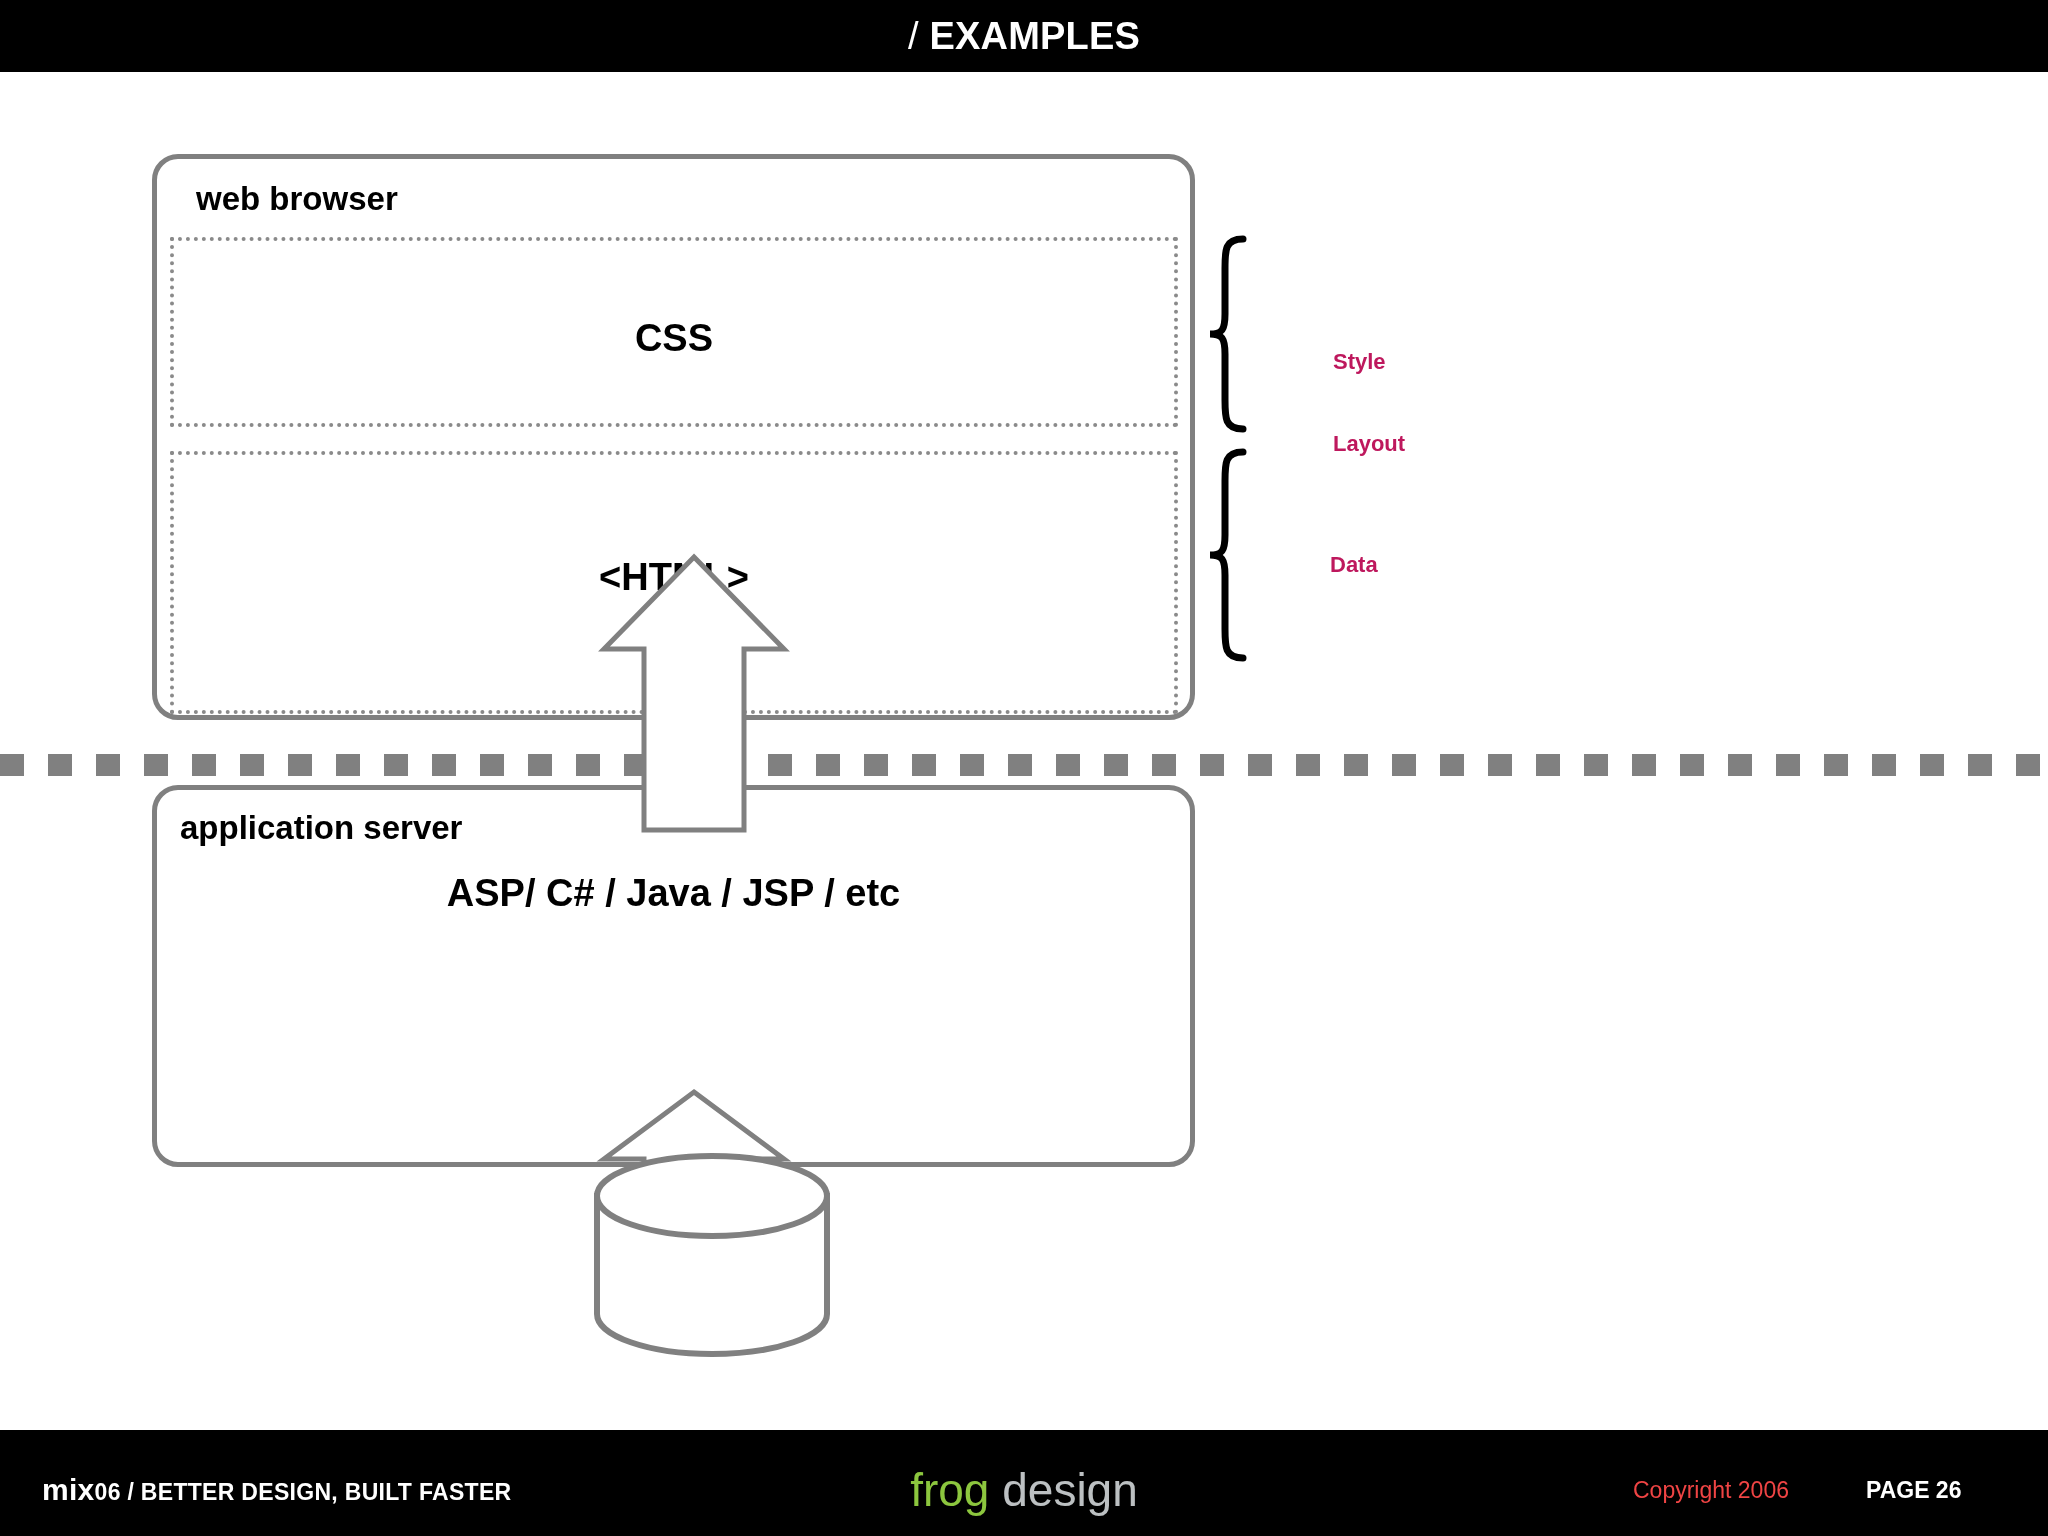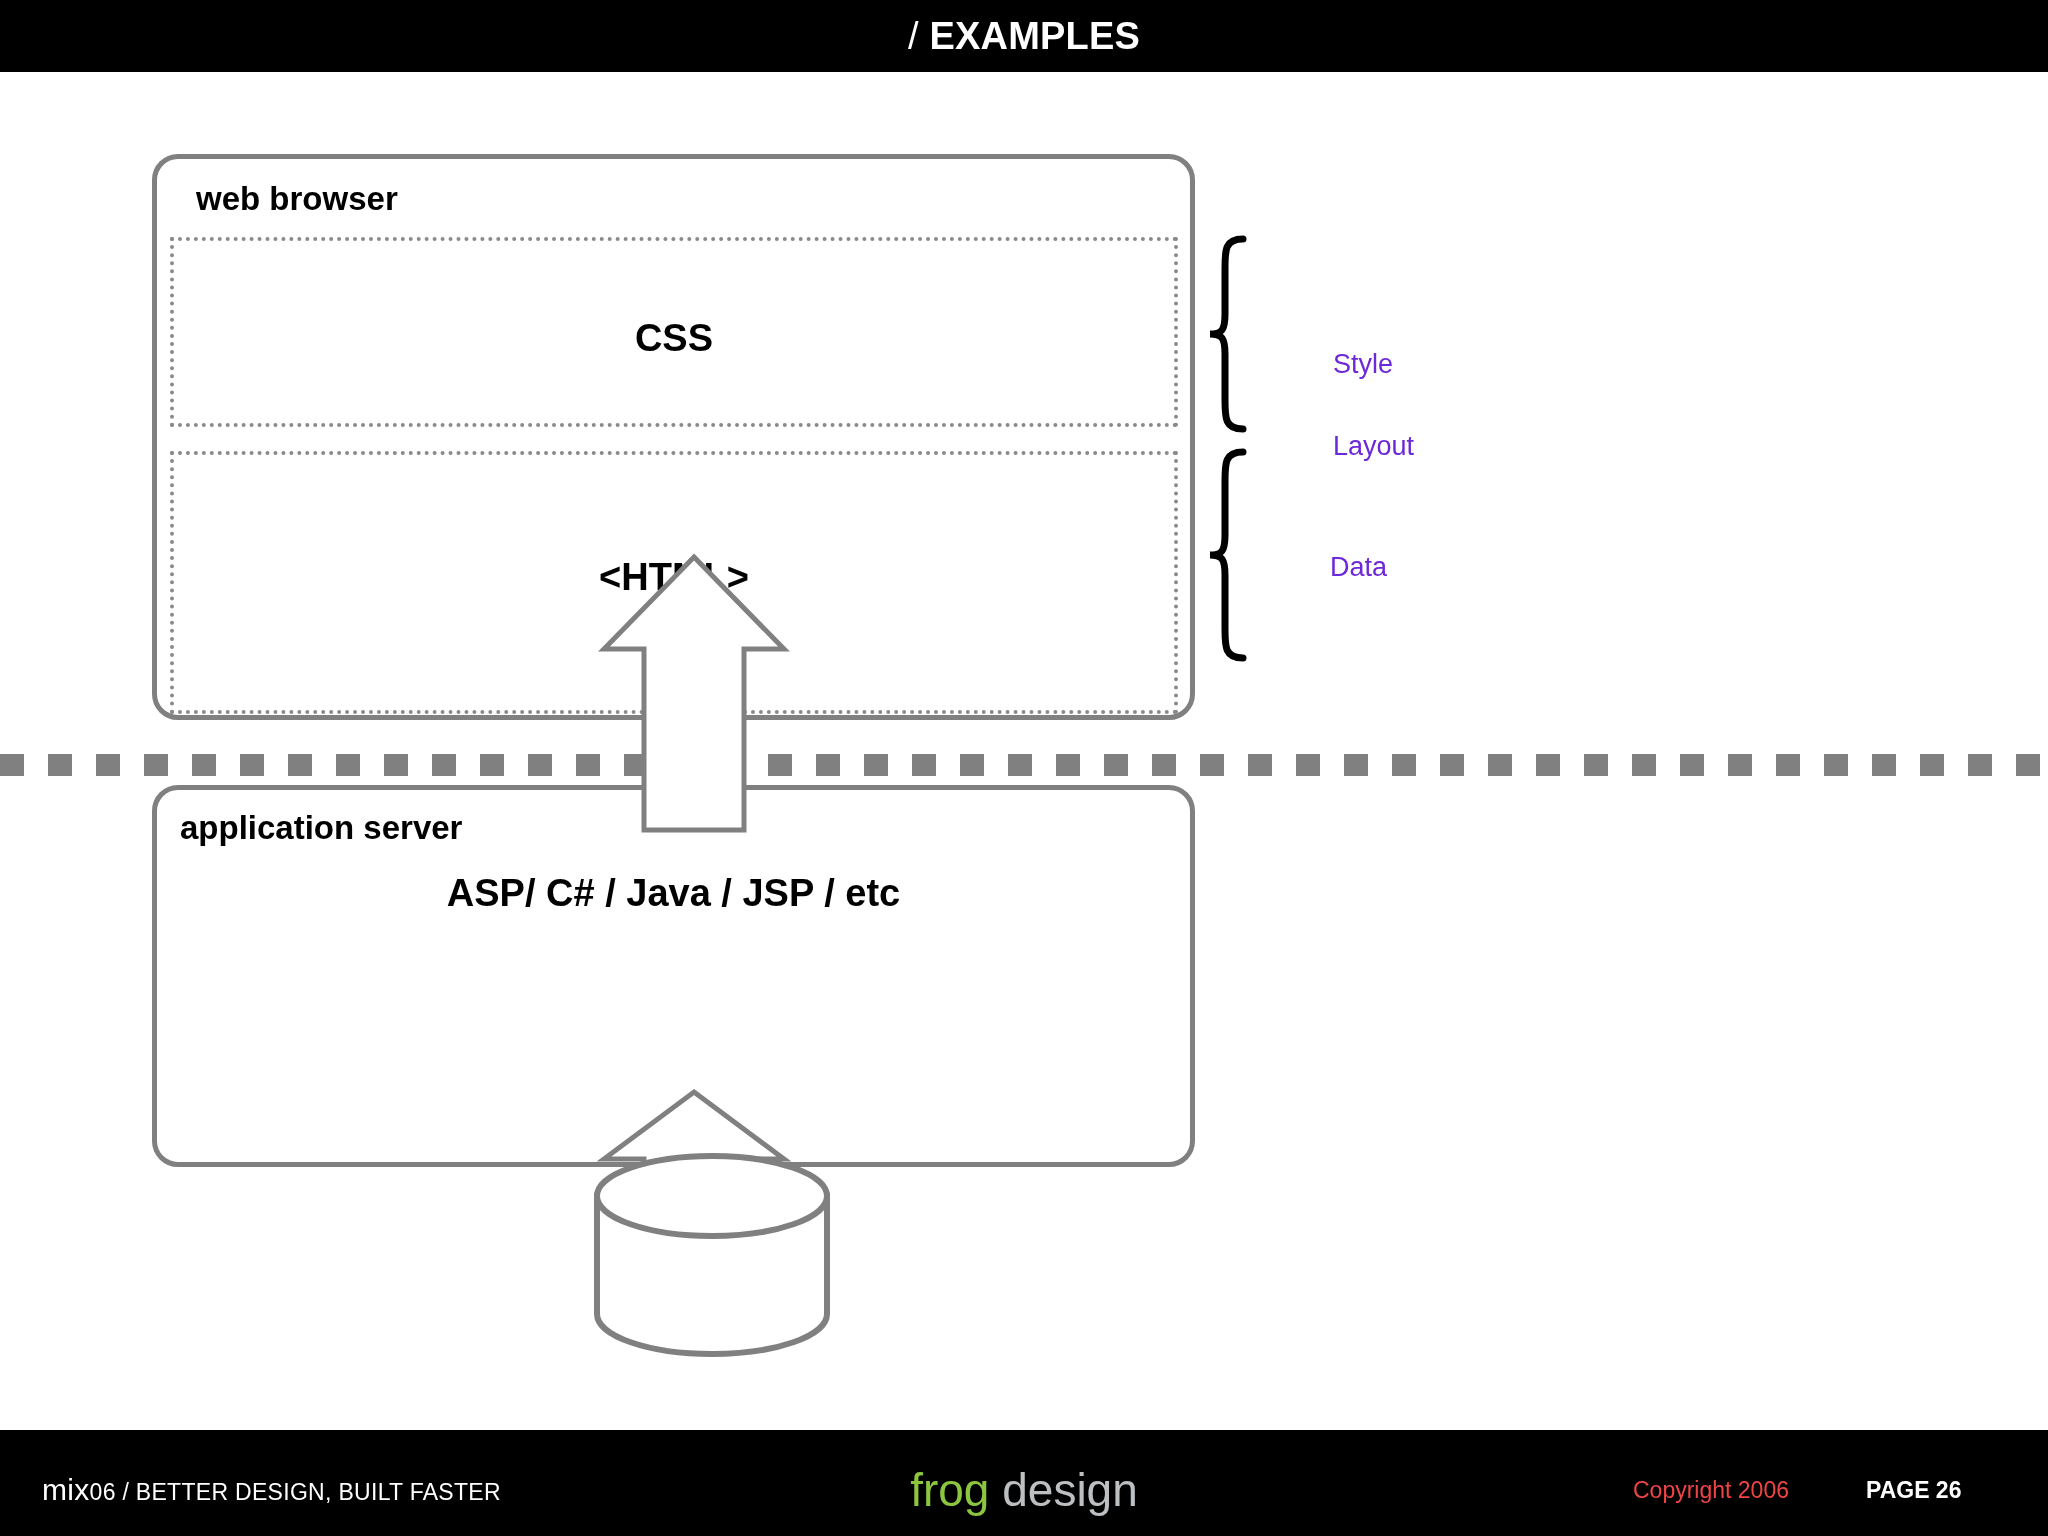--- a/index.html
+++ b/index.html
@@ -70,36 +70,36 @@
   }
 
   
   .side-label{
     position:absolute;font-size:52px;font-weight:bold;color:#000000;white-space:nowrap;
   }
   #client-side{left:1632px;top:80px;}
   #server-side{left:1588px;top:1249px;}
 
   .brace-label{
-    position:absolute;font-size:27px;font-weight:normal;color:#6d28d9;white-space:nowrap;
+    position:absolute;font-size:22px;font-weight:bold;color:#be185d;white-space:nowrap;
   }
   #style-label{left:1333px;top:277px;}
   #layout-label{left:1333px;top:359px;}
   #data-label{left:1330px;top:480px;}
 
   
   .svg-layer{position:absolute;left:0;top:0;width:2048px;height:1358px;overflow:visible;pointer-events:none;}
 
   
   #footer-bar{
     position:absolute;left:0;top:1430px;width:2048px;height:106px;background:#000000;
   }
   #footer-left{
     position:absolute;left:42px;top:1490px;transform:translateY(-50%);
-    color:#ffffff;font-size:23px;font-weight:normal;white-space:pre;letter-spacing:0.3px;
+    color:#ffffff;font-size:23px;font-weight:bold;white-space:pre;letter-spacing:0.3px;
   }
   #footer-left .mix{font-size:30px;}
   #footer-logo{
     position:absolute;left:0;top:1490px;transform:translateY(-50%);
     width:2048px;text-align:center;white-space:pre;font-size:46px;
   }
   #footer-logo .frog{color:#8CC63E;}
   #footer-logo .design{color:#BCC0C2;}
   #footer-copy{
     position:absolute;left:1633px;top:1490px;transform:translateY(-50%);

